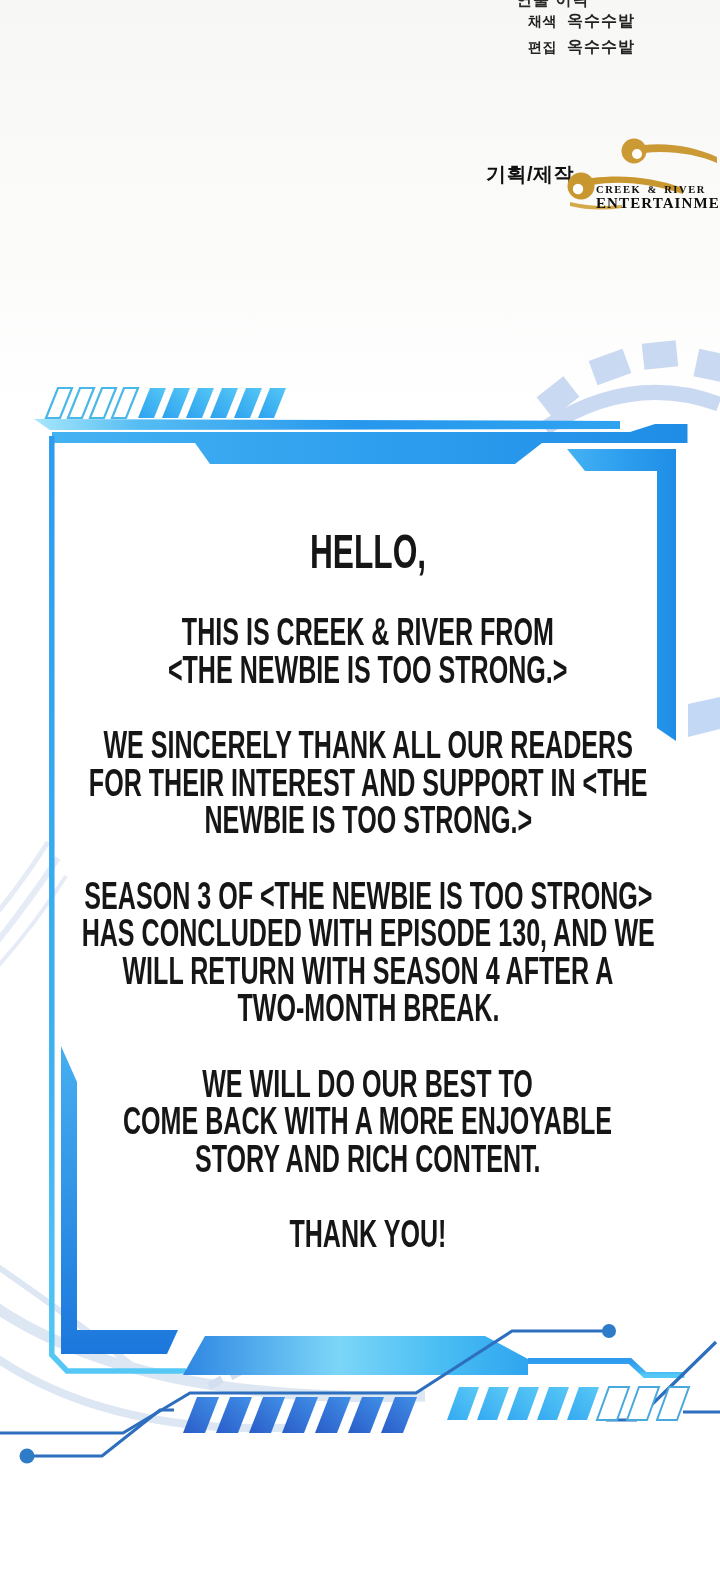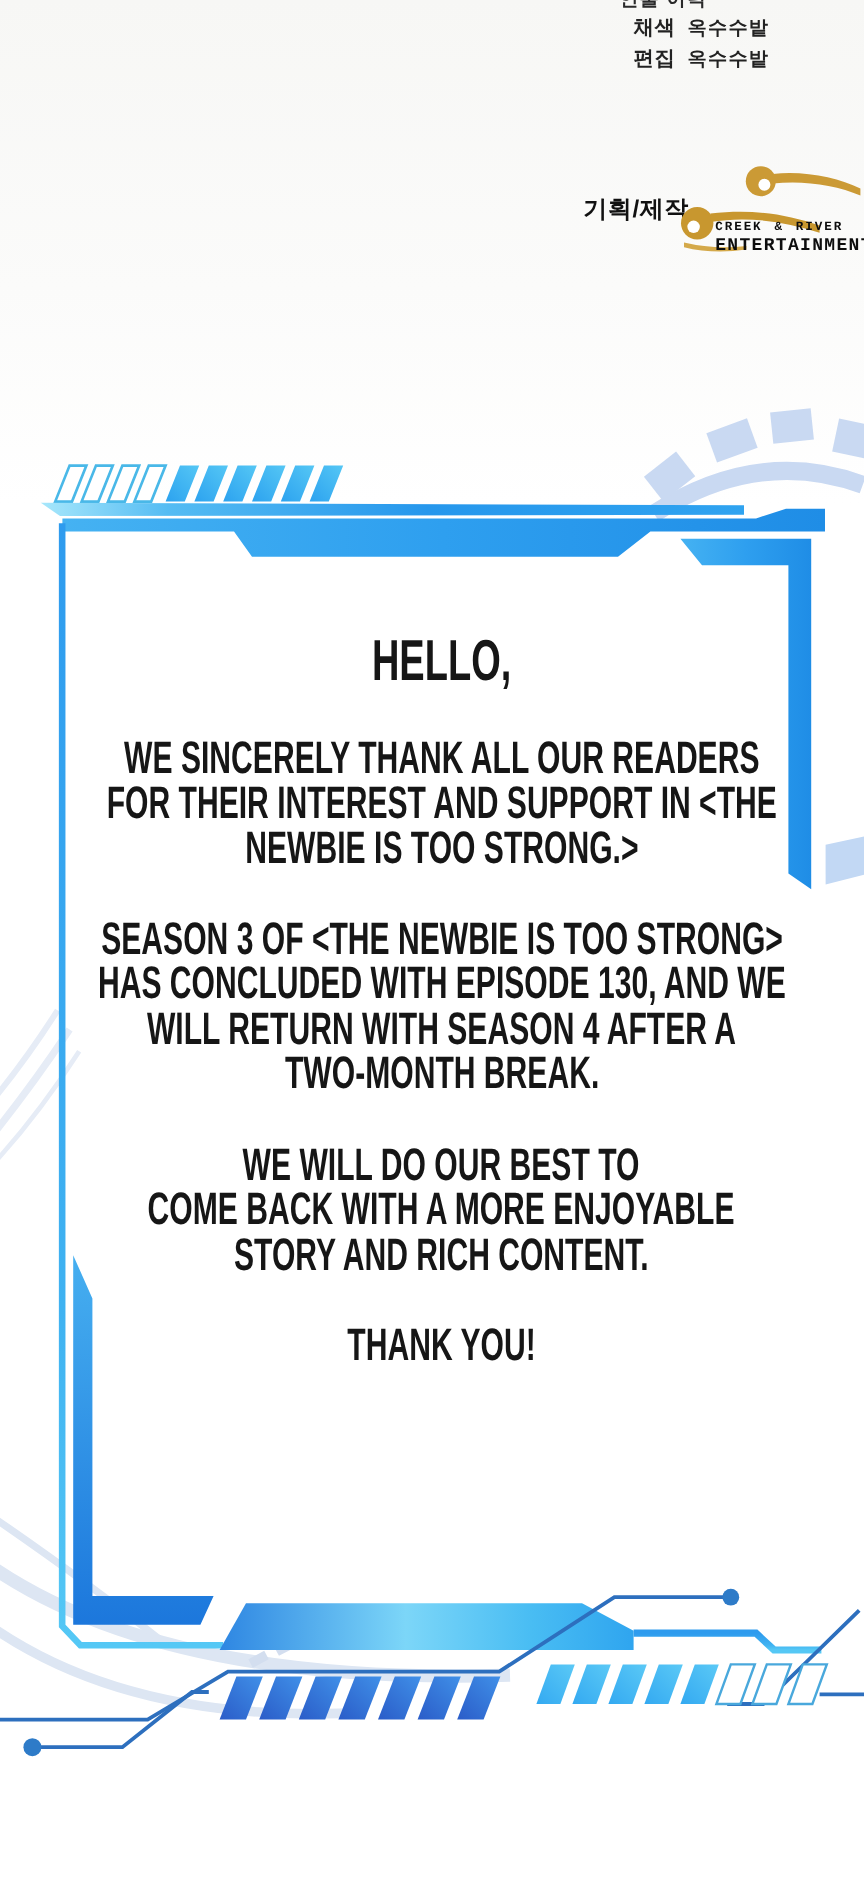--- a/index.html
+++ b/index.html
@@ -11,30 +11,30 @@
   #deco{position:absolute;left:0;top:0;}
   
   .credit-partial{
     position:absolute;left:516px;top:0;height:9px;overflow:hidden;
     font-size:16px;font-weight:700;color:#2a2a2a;letter-spacing:1px;white-space:nowrap;
   }
   .credit-partial span{display:inline-block;line-height:16px;transform:translateY(-9px);}
   .credit-line{
     position:absolute;left:528px;white-space:nowrap;color:#222;font-size:16px;font-weight:700;
   }
-  .credit-line .role{letter-spacing:0.5px;margin-right:10px;font-size:17px;}
+  .credit-line .role{letter-spacing:0.5px;margin-right:10px;font-size:14px;}
   .credit-line .cname{letter-spacing:1px;}
   
   .prod-label{
     position:absolute;left:486px;top:161px;font-size:20px;font-weight:800;color:#111;
     letter-spacing:0.5px;white-space:nowrap;
   }
   .company{
     position:absolute;left:596px;top:184px;width:100px;color:#0d0d0d;
-    font-family:Liberation Mono, monospace;font-weight:700;white-space:nowrap;
+    font-family:Liberation Serif, serif;font-weight:700;white-space:nowrap;
   }
   .company .l1{font-size:10.5px;letter-spacing:1.6px;word-spacing:2px;}
   .company .l2{font-size:15px;letter-spacing:1.1px;margin-top:0px;}
   
   .announcement{
     position:absolute;left:50px;top:528px;width:636px;
     display:flex;flex-direction:column;align-items:center;color:#161616;
   }
   .greeting{
     font-size:48px;line-height:48px;font-weight:700;white-space:nowrap;
@@ -214,20 +214,24 @@
 
   <div class="company">
     <div class="l1">CREEK &amp; RIVER</div>
     <div class="l2">ENTERTAINMENT</div>
   </div>
 
   <div class="announcement">
     <div class="greeting">HELLO,</div>
     <div style="display:flex;flex-direction:column;align-items:center;">
         <div class="para">
+          <div class="line">THIS IS CREEK &amp; RIVER FROM</div>
+          <div class="line">&lt;THE NEWBIE IS TOO STRONG.&gt;</div>
+        </div>
+        <div class="para">
           <div class="line">WE SINCERELY THANK ALL OUR READERS</div>
           <div class="line">FOR THEIR INTEREST AND SUPPORT IN &lt;THE</div>
           <div class="line">NEWBIE IS TOO STRONG.&gt;</div>
         </div>
         <div class="para">
           <div class="line">SEASON 3 OF &lt;THE NEWBIE IS TOO STRONG&gt;</div>
           <div class="line">HAS CONCLUDED WITH EPISODE 130, AND WE</div>
           <div class="line">WILL RETURN WITH SEASON 4 AFTER A</div>
           <div class="line">TWO-MONTH BREAK.</div>
         </div>

